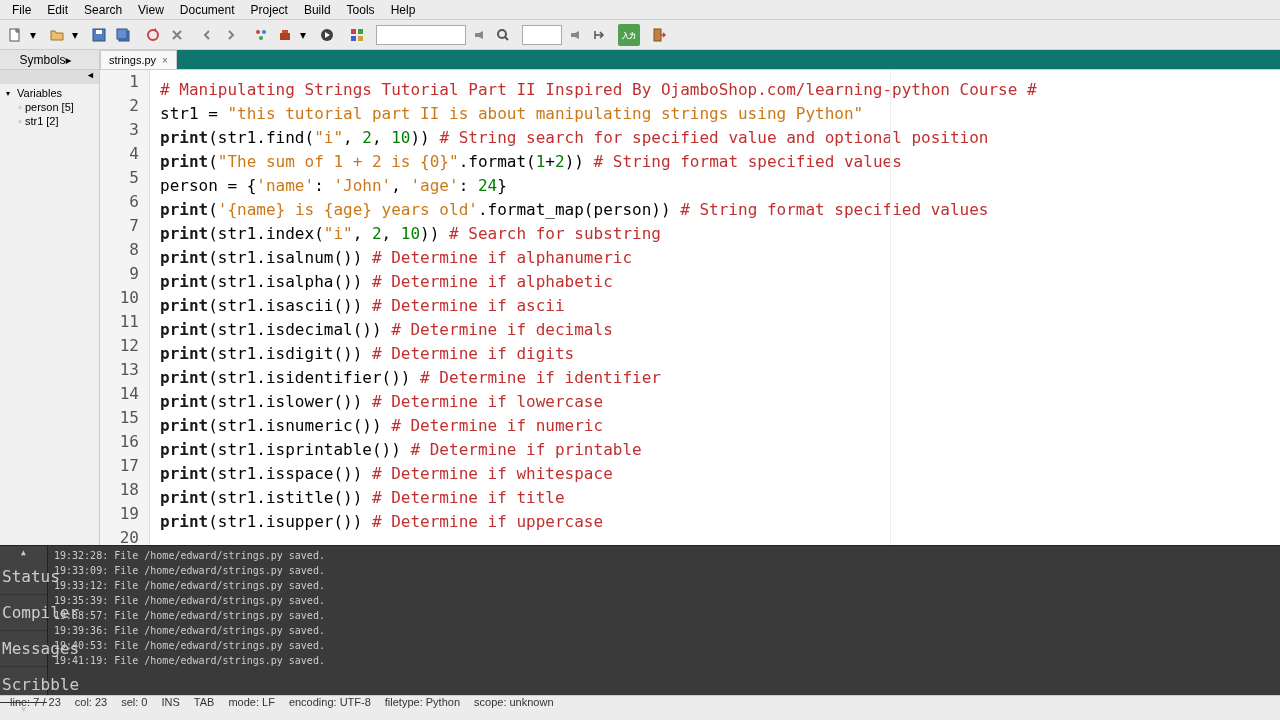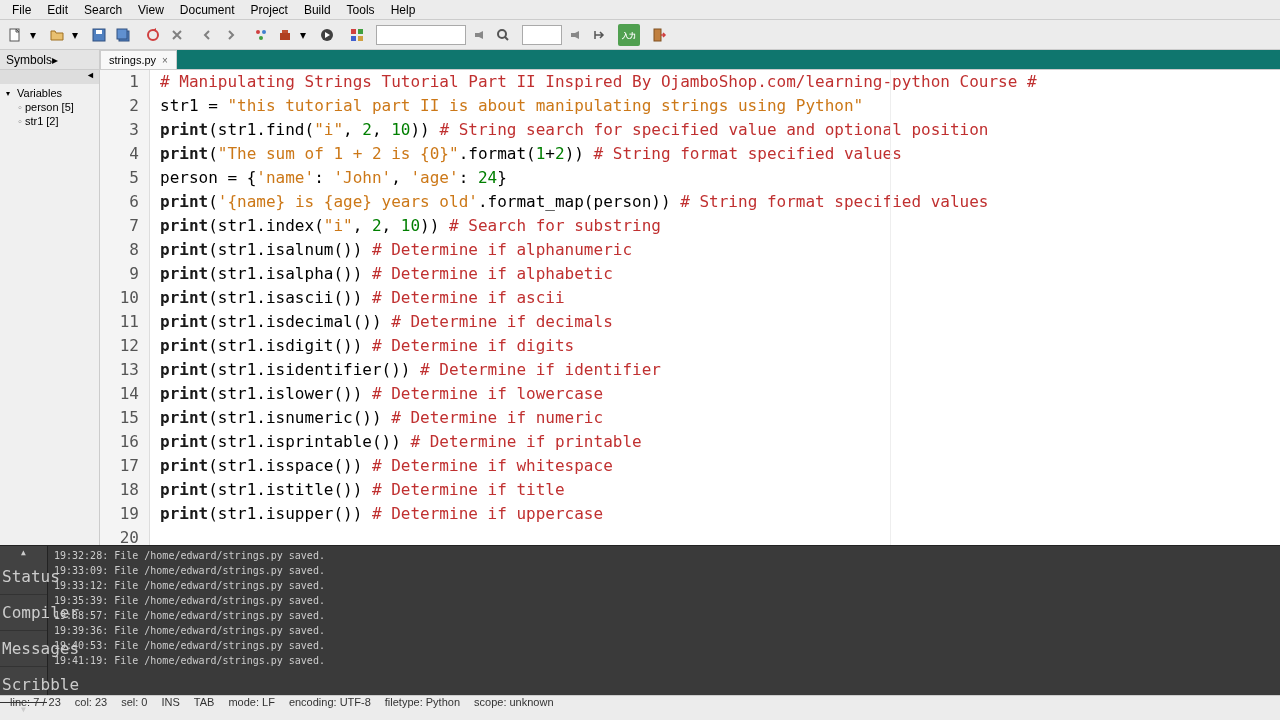--- a/index.html
+++ b/index.html
@@ -10,35 +10,35 @@
 
 .toolbar { background: #ececec; display: flex; padding: 4px; border-bottom: 1px solid #ccc; height: 30px; align-items: center; gap: 2px; }
 .tool-btn { width: 22px; height: 22px; display: flex; align-items: center; justify-content: center; cursor: pointer; border-radius: 2px; }
 .tool-sep { width: 4px; }
 .tool-dropdown { width: 10px; display: flex; align-items: center; justify-content: center; }
 .tool-input { background: #fff; border: 1px solid #aaa; height: 20px; width: 90px; padding: 0 4px; }
 
 .main { display: flex; height: 495px; }
 
 .sidebar { width: 100px; background: #f0f0f0; border-right: 1px solid #ccc; display: flex; flex-direction: column; }
-.sidebar-header { background: #e4e4e4; border-bottom: 1px solid #ccc; padding: 2px 6px; display: flex; align-items: center; justify-content: flex-start; height: 20px; }
+.sidebar-header { background: #e4e4e4; border-bottom: 1px solid #ccc; padding: 2px 6px; display: flex; align-items: center; justify-content: center; height: 20px; }
 .sidebar-toggle { width: 14px; height: 14px; cursor: pointer; }
 .tree { padding: 2px; }
 .tree-item { padding: 1px 4px; display: flex; align-items: center; gap: 3px; cursor: pointer; font-size: 11px; }
 .tree-item.child { padding-left: 16px; }
 .tree-chevron { width: 8px; font-size: 8px; }
 
 .editor-area { flex: 1; display: flex; flex-direction: column; background: #fff; }
 .tabs { background: #0f766e; display: flex; height: 20px; border-bottom: 1px solid #ccc; }
 .tab { background: #f8f8f8; border: 1px solid #ccc; border-bottom: none; padding: 2px 8px; display: flex; align-items: center; gap: 6px; font-size: 11px; }
 .tab-close { cursor: pointer; font-size: 10px; color: #666; }
 
 .code-container { flex: 1; display: flex; overflow: hidden; font-family: 'DejaVu Sans Mono', monospace; font-size: 16px; line-height: 24px; }
 .gutter { background: #f4f4f4; border-right: 1px solid #ddd; text-align: right; padding: 0 10px; color: #555; user-select: none; width: 50px; }
-.code { flex: 1; padding: 0 10px; white-space: pre; position: relative; }
+.code { flex: 1; padding: 8px 10px; white-space: pre; position: relative; }
 .edge-line { position: absolute; left: 740px; top: 0; bottom: 0; width: 1px; background: #eee; }
 
 .c-comment { color: #c03030; }
 .c-str { color: #cc7818; }
 .c-kw { font-weight: bold; color: #1a1a1a; }
 .c-num { color: #007f00; }
 
 .bottom-panel { display: flex; height: 150px; background: #3a3a3a; color: #ccc; font-family: monospace; font-size: 10px; border-top: 1px solid #222; }
 .bottom-tabs { width: 48px; background: #424242; display: flex; flex-direction: column; border-right: 1px solid #222; }
 .bottom-tab { padding: 8px 2px; text-align: center; cursor: pointer; border-bottom: 1px solid #333; font-size: 16px; }

